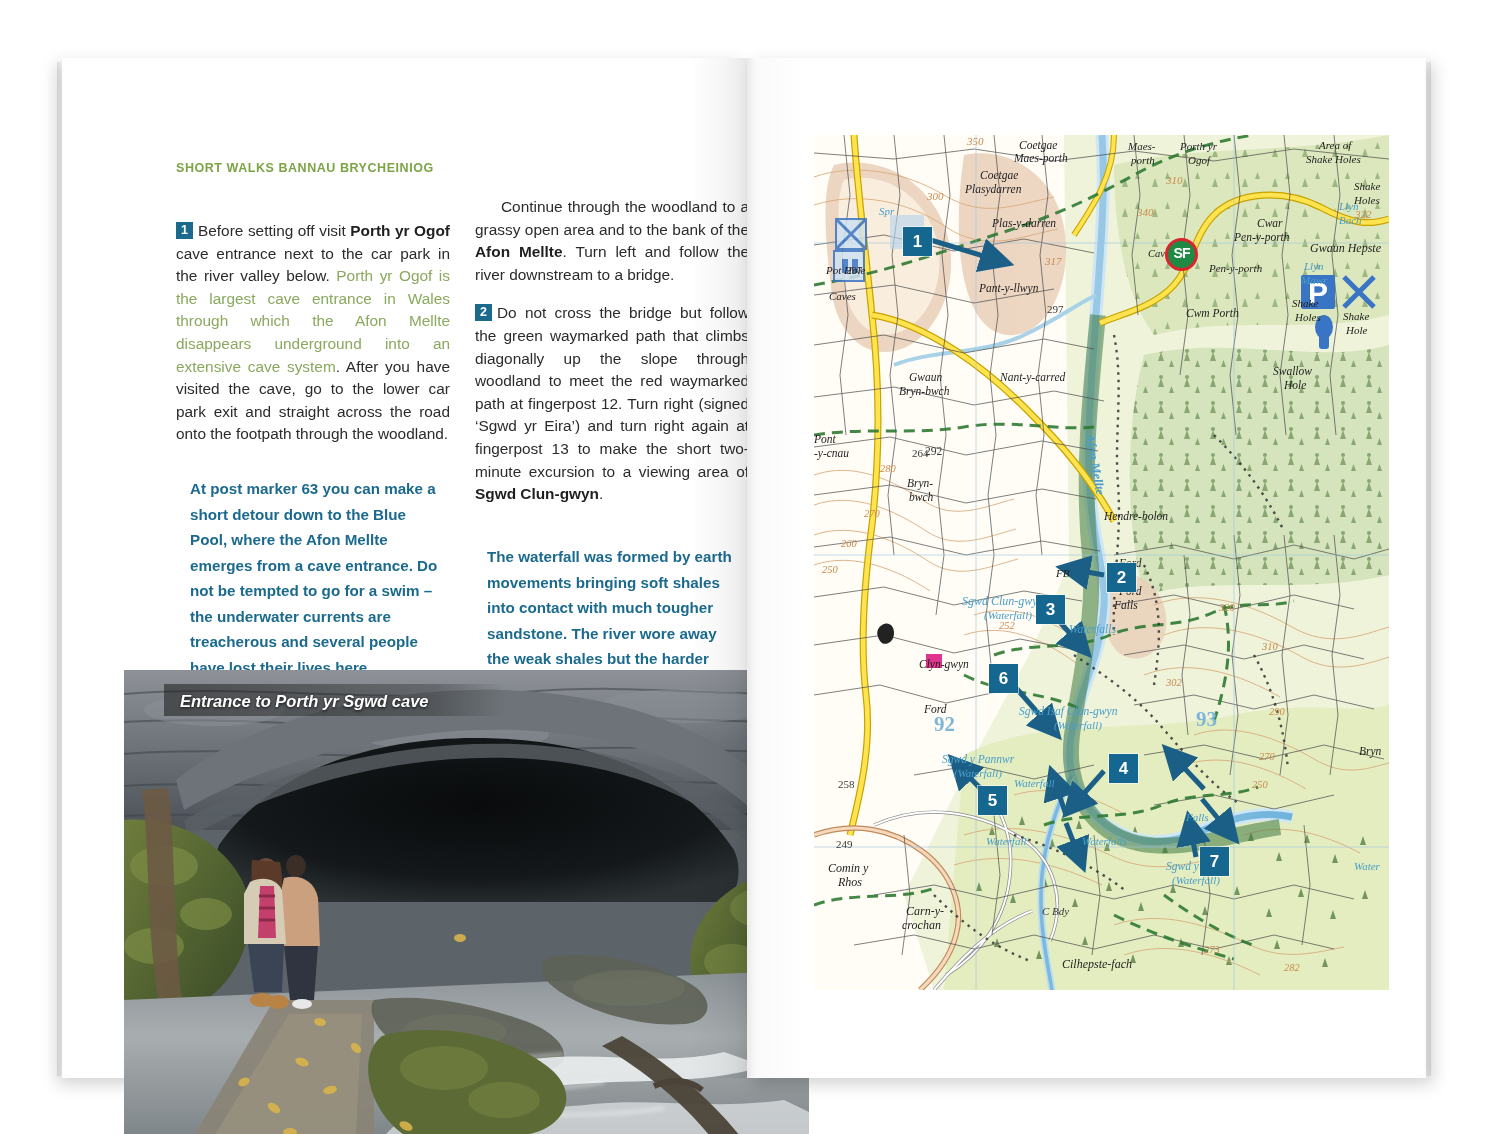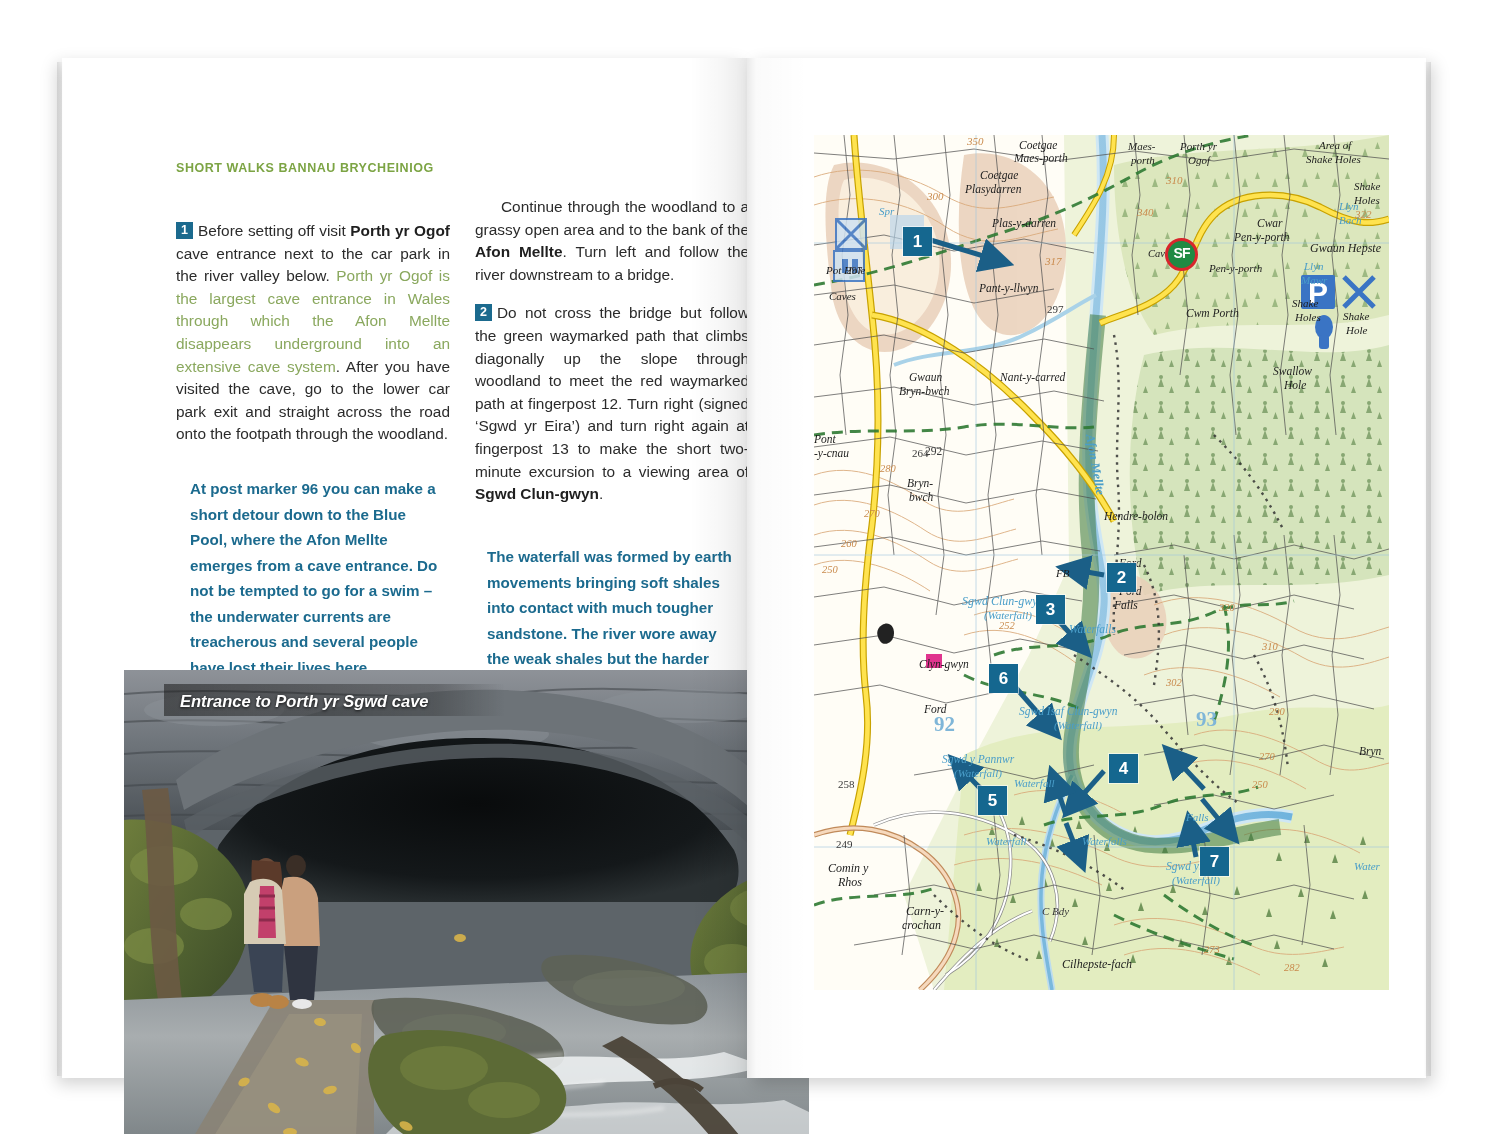--- a/index.html
+++ b/index.html
@@ -167,21 +167,21 @@
   <div class="page page-left">
 
     <div class="runhead runhead-left">SHORT WALKS BANNAU BRYCHEINIOG</div>
 
     <div class="col col-a">
       <p>
         <span class="stepnum">1</span><span>Before setting off visit </span><b>Porth yr Ogof</b><span> cave entrance next to the car park in the river valley below. </span><span class="green">Porth yr Ogof is the largest cave entrance in Wales through which the Afon Mellte disappears underground into an extensive cave system</span><span>. After you have visited the cave, go to the lower car park exit and straight across the road onto the footpath through the woodland.</span>
       </p>
     </div>
 
-    <div class="tealbox tealbox-a">At post marker 96 you can make a short detour down to the Blue Pool, where the Afon Mellte emerges from a cave entrance. Do not be tempted to go for a swim – the underwater currents are treacherous and several people have lost their lives here.</div>
+    <div class="tealbox tealbox-a">At post marker 63 you can make a short detour down to the Blue Pool, where the Afon Mellte emerges from a cave entrance. Do not be tempted to go for a swim – the underwater currents are treacherous and several people have lost their lives here.</div>
 
     <div class="col col-b">
       <p class="first">
         <span>Continue through the woodland to a grassy open area and to the bank of the </span><b>Afon Mellte</b><span>. Turn left and follow the river downstream to a bridge.</span>
       </p>
       <p>
         <span class="stepnum">2</span><span>Do not cross the bridge but follow the green waymarked path that climbs diagonally up the slope through woodland to meet the red waymarked path at fingerpost 12. Turn right (signed ‘Sgwd yr Eira’) and turn right again at fingerpost 13 to make the short two-minute excursion to a viewing area of </span><b>Sgwd Clun-gwyn</b><span>.</span>
       </p>
     </div>
 

